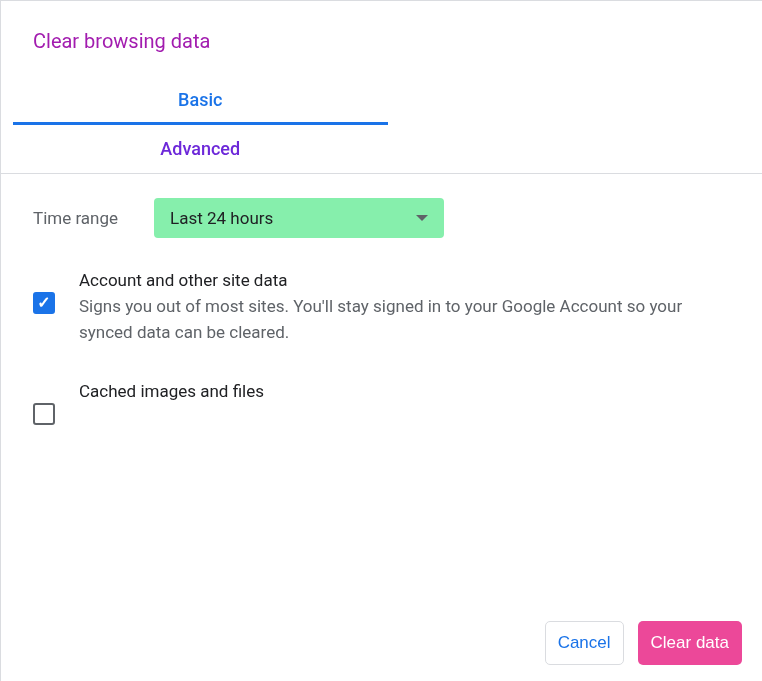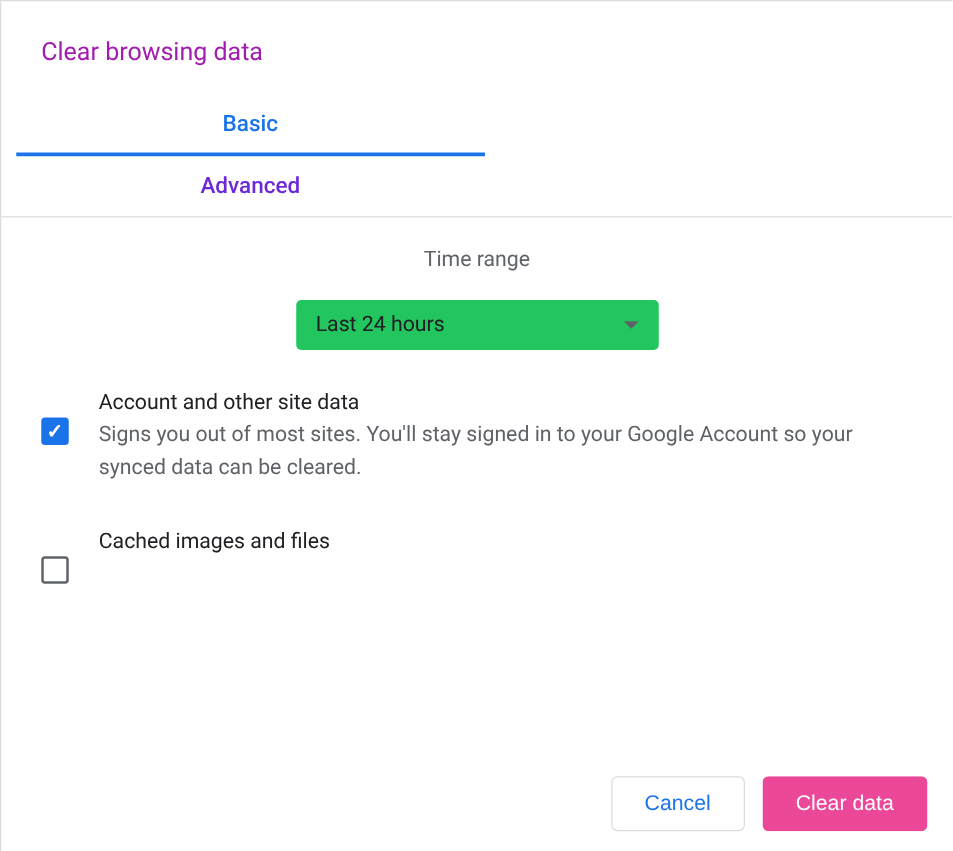--- a/index.html
+++ b/index.html
@@ -43,32 +43,31 @@
       content: "";
       position: absolute;
       left: 0; right: 0; bottom: -1px;
       height: 3px;
       background: #1a73e8;
     }
     .time-range-row {
       display: flex;
       align-items: center;
       padding: 24px 32px 8px 32px;
-      gap: 22px;
-      flex-direction: column;
+      gap: 36px;
     }
     .time-range-label {
       font-size: 17px;
       color: #5f6368;
     }
     .dropdown {
       display: flex;
       align-items: center;
       justify-content: space-between;
-      background: #22c55e;
+      background: #86efac;
       border-radius: 4px;
       padding: 10px 16px;
       width: 290px;
       cursor: pointer;
       font-size: 17px;
       color: #202124;
     }
     .caret {
       width: 0; height: 0;
       border-left: 6px solid transparent;
@@ -127,21 +126,21 @@
       position: absolute;
       right: 20px;
       bottom: 0;
       display: flex;
       gap: 14px;
       padding: 16px 0;
     }
     .btn {
       font-size: 17px;
       font-weight: 500;
-      padding: 11px 26px;
+      padding: 11px 12px;
       border-radius: 5px;
       cursor: pointer;
       border: 1px solid transparent;
     }
     .btn-cancel {
       background: #fff;
       color: #1a73e8;
       border: 1px solid #dadce0;
     }
     .btn-primary {

